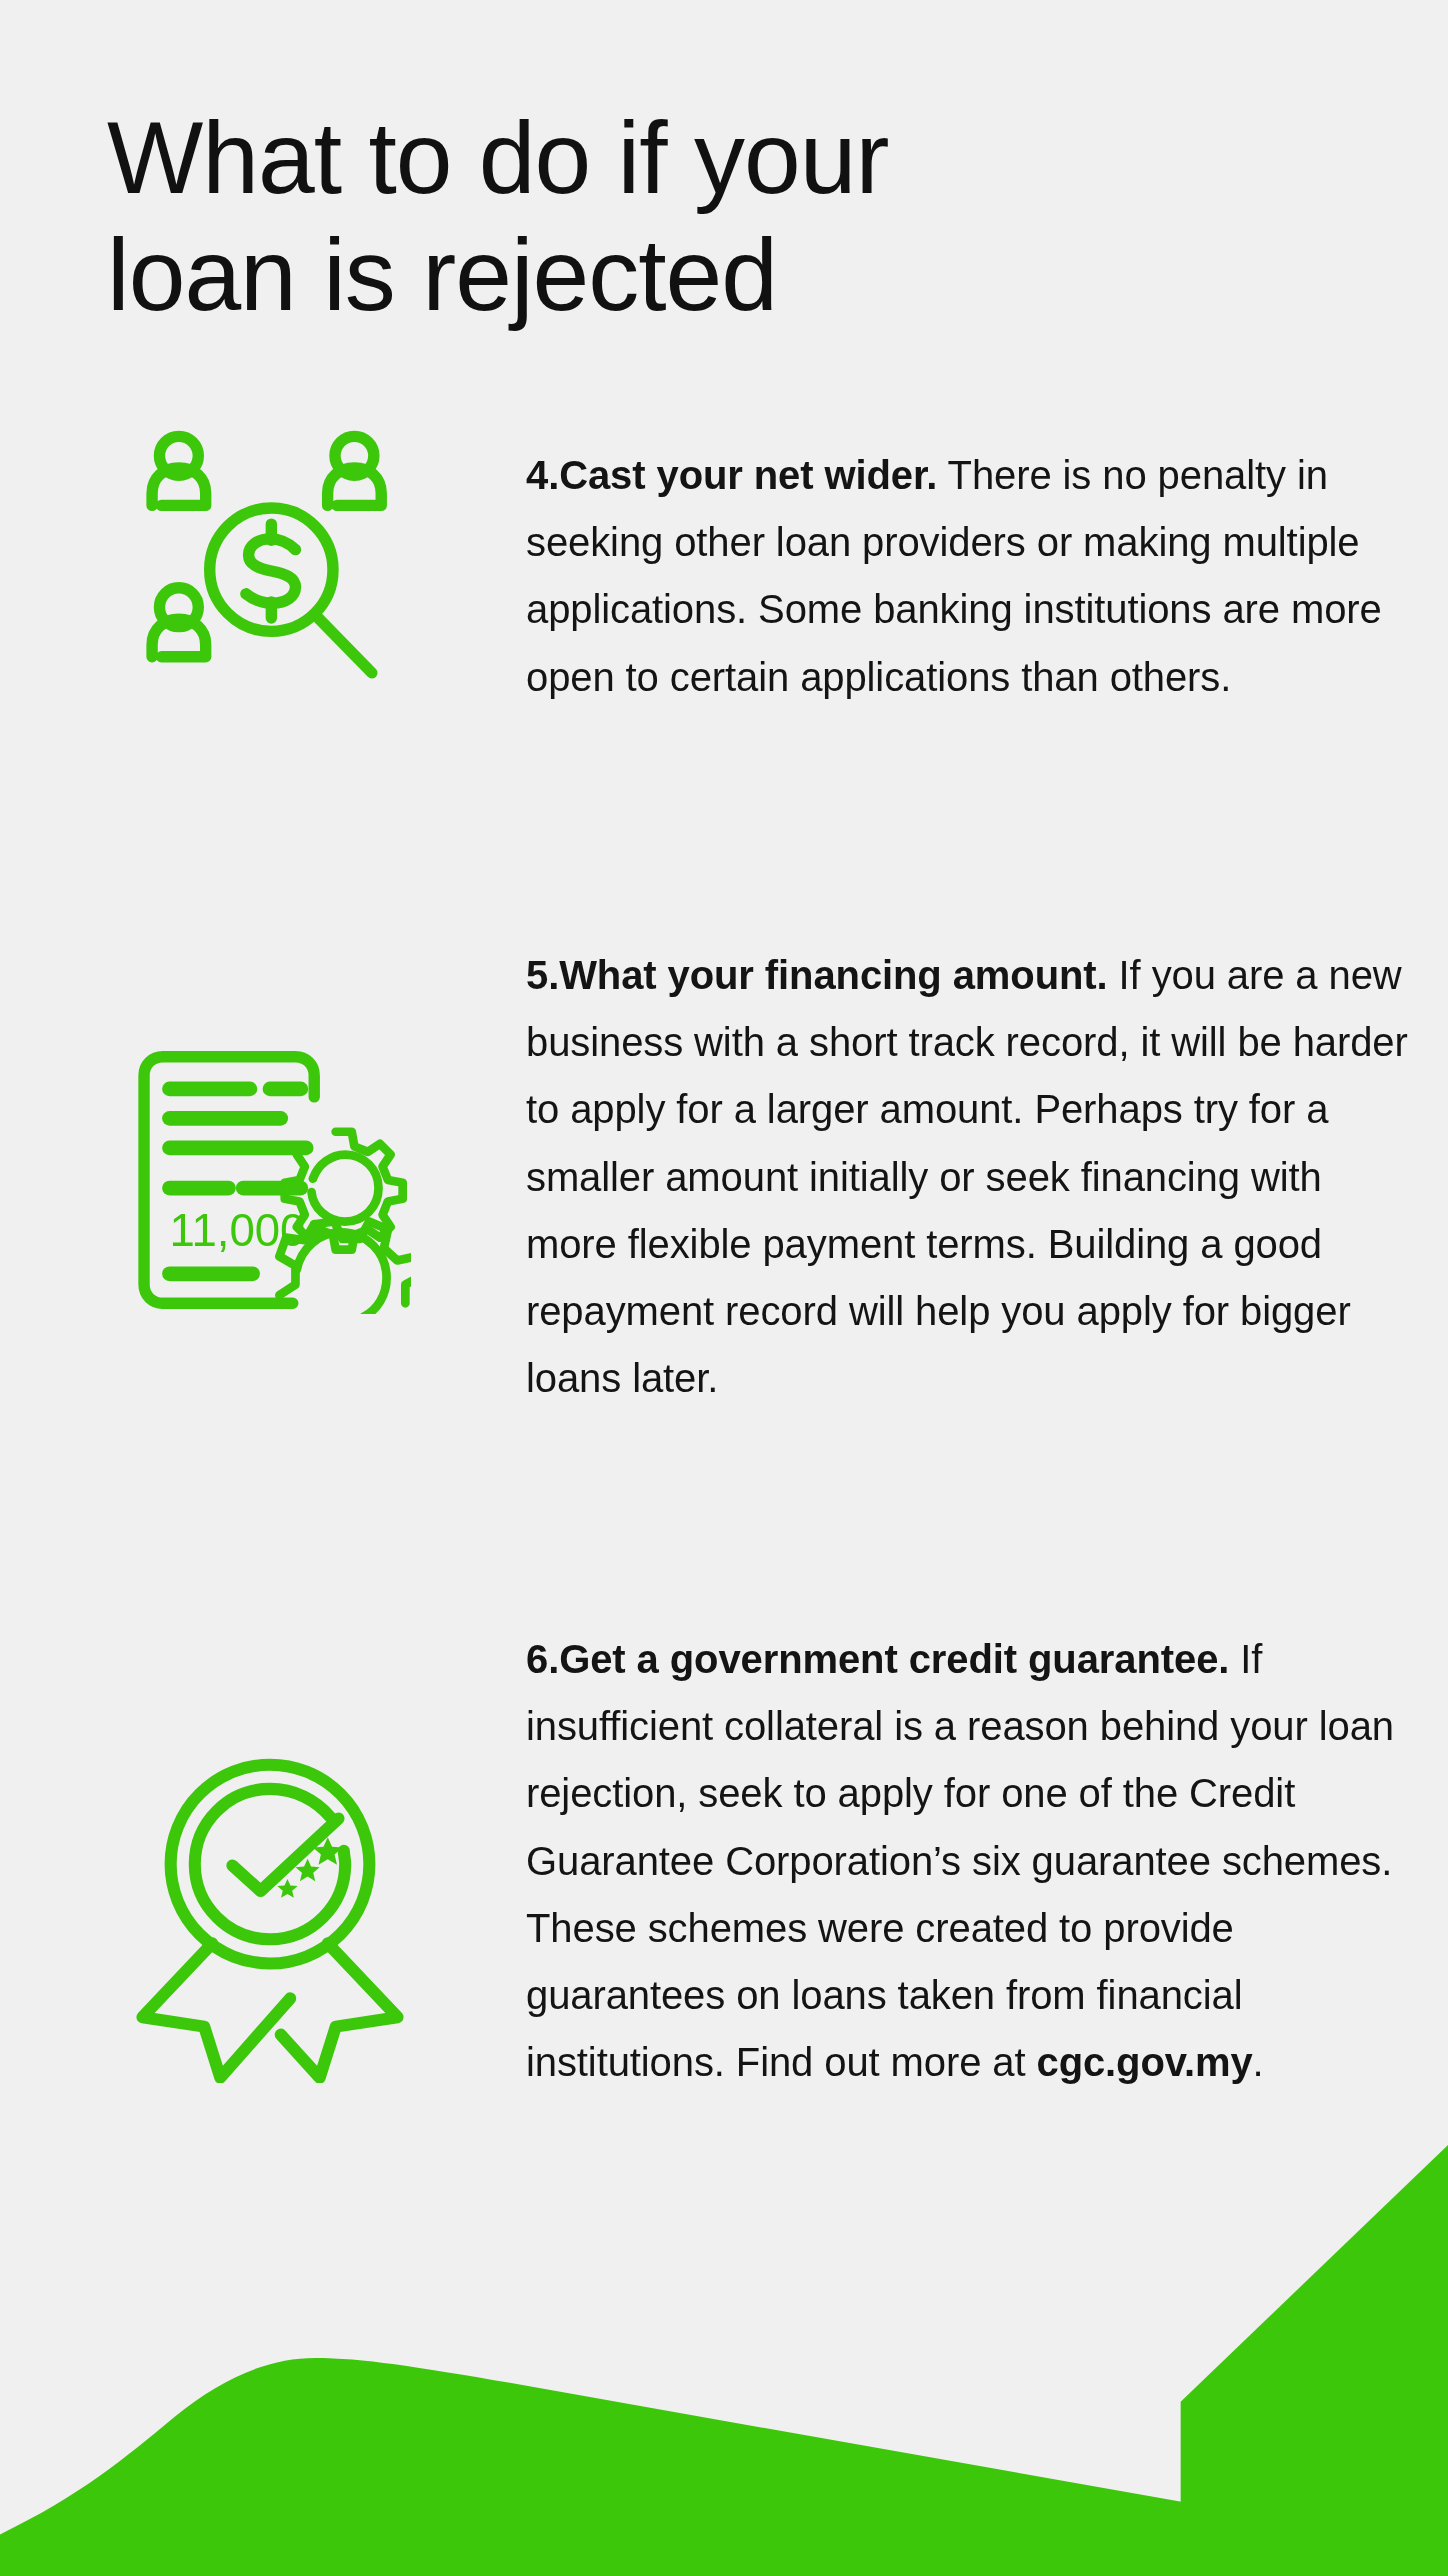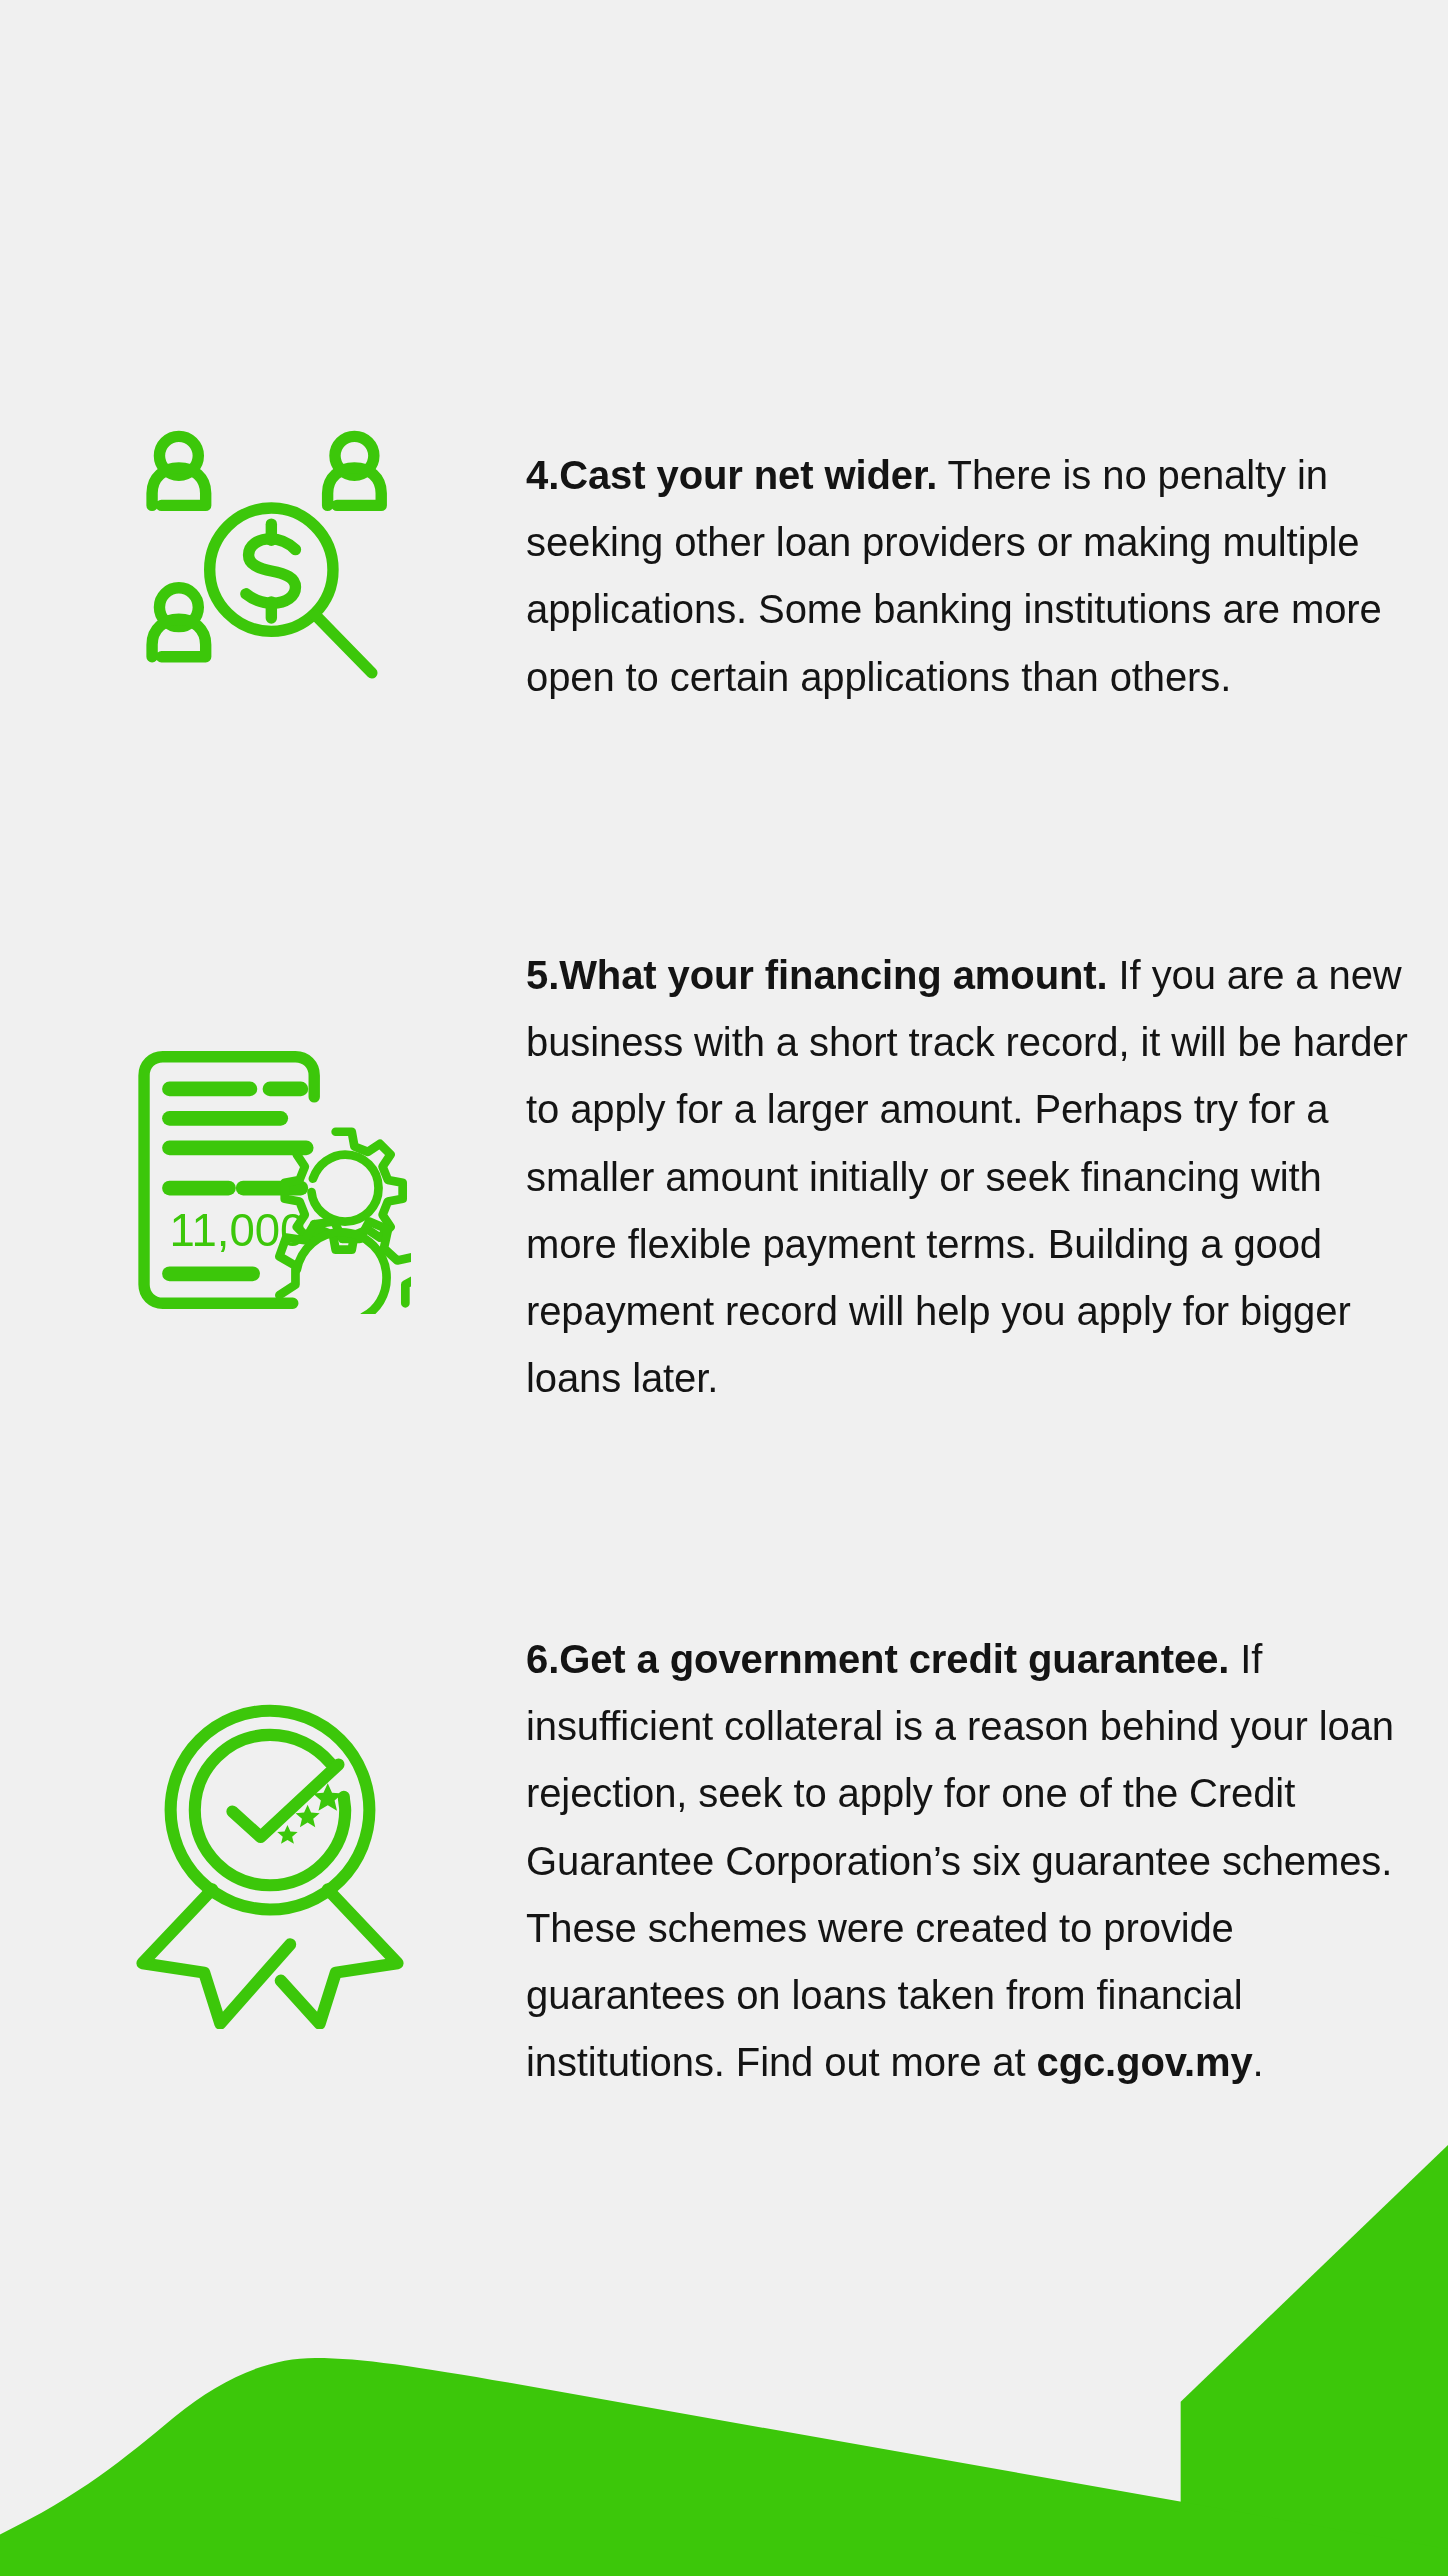--- a/index.html
+++ b/index.html
@@ -38,21 +38,21 @@
   
   .row {
     position: absolute;
     left: 0;
     width: 1449px;
     display: flex;
     align-items: flex-start;
   }
   #row-4 { top: 402px; }
   #row-5 { top: 902px; }
-  #row-6 { top: 1586px; }
+  #row-6 { top: 1586px; align-items: center; }
 
   .icon-cell {
     flex: 0 0 526px;
     display: flex;
     justify-content: center;
     align-items: flex-start;
     box-sizing: border-box;
     padding-left: 13.4px;
   }
   #row-4 .icon-cell { padding-top: 27px; }
@@ -91,20 +91,22 @@
     width: 1449px;
     height: 456px;
     pointer-events: none;
   }
 </style>
 </head>
 <body>
 
 <div id="infographic">
 
+  <h1 id="page-title">What to do if your
+loan is rejected</h1>
 
   <div class="row" id="row-4">
     <div class="icon-cell">
       <span>
         <svg width="268" height="268" viewBox="0 0 200 200" fill="none" stroke="#3cc70a" stroke-width="8.5" stroke-linecap="round" stroke-linejoin="round">
 
           <g>
             <circle cx="32" cy="20" r="14.5"></circle>
             <path d="M12 57 L12 48 C12 36 21 29 32 29 C43 29 52 36 52 48 L52 57 L19 57"></path>
           </g>

